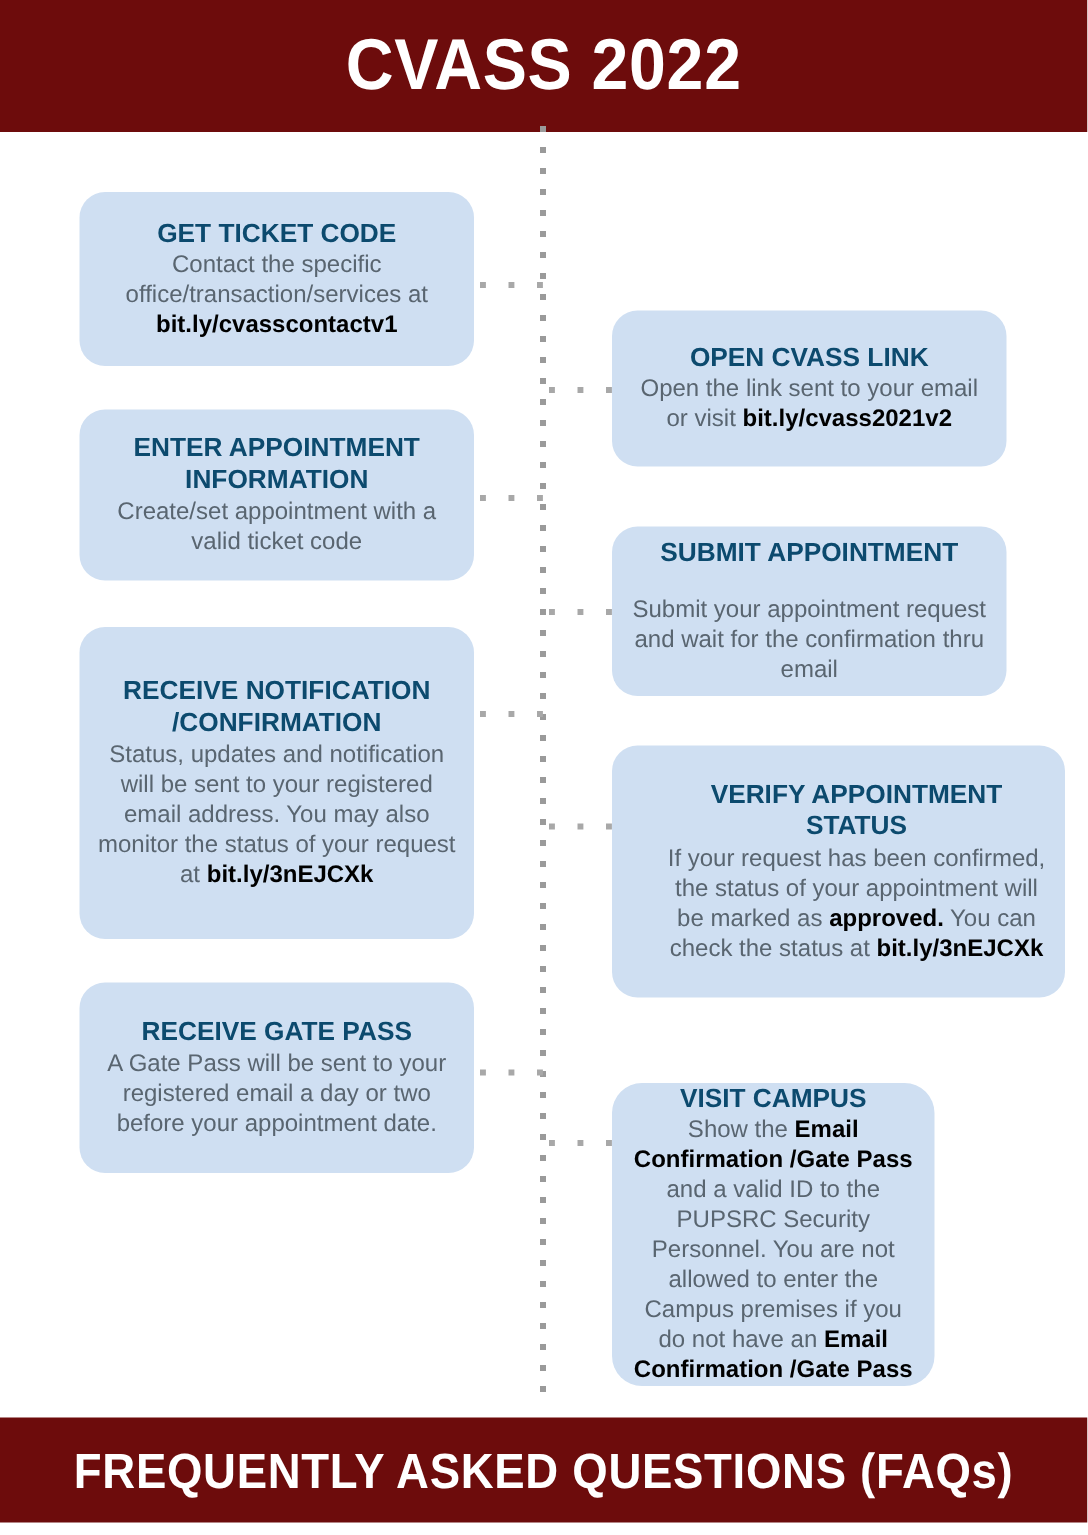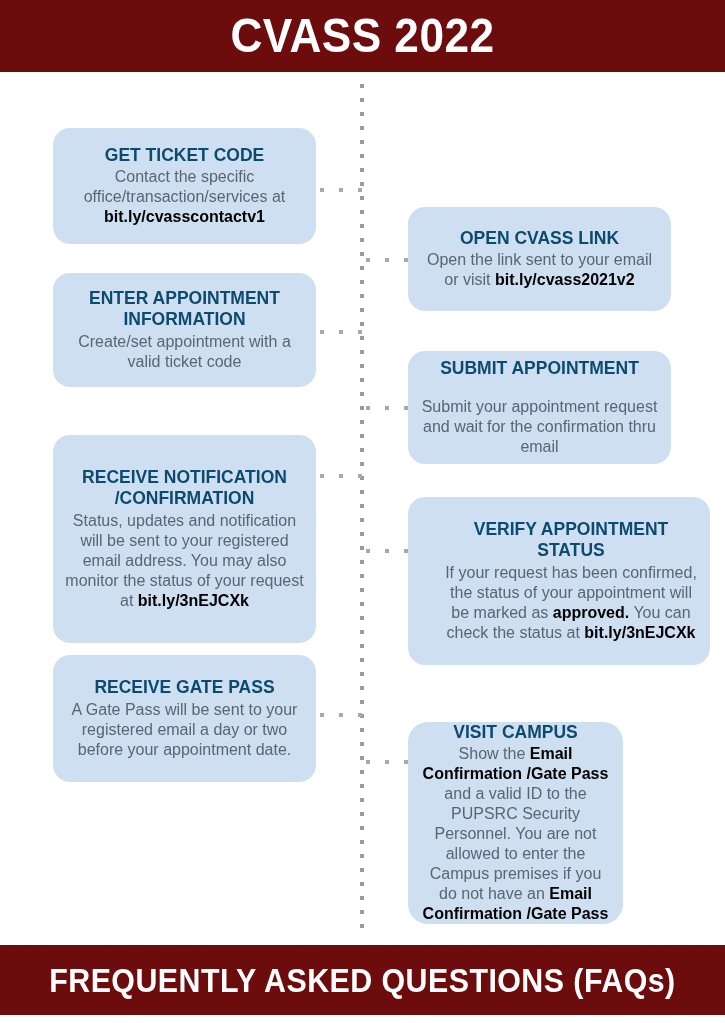--- a/index.html
+++ b/index.html
@@ -20,21 +20,21 @@
     position: absolute;
     left: 0;
     width: 725px;
     background: #6d0c0c;
     display: flex;
     align-items: center;
     justify-content: center;
   }
   .banner-header {
     top: 0;
-    height: 72px;
+    height: 88px;
   }
   .banner-footer {
     top: 945px;
     height: 70px;
   }
   .banner-title {
     color: #ffffff;
     font-weight: bold;
     letter-spacing: 0.5px;
     text-align: center;
@@ -139,21 +139,21 @@
       <div class="step-body"><span>Open the link sent to your email or visit </span><span class="strong">bit.ly/cvass2021v2</span></div>
     </div>
     <div class="step-box" style="left: 53px; top: 273px; width: 263px; height: 114px;">
       <div class="step-title">ENTER APPOINTMENT INFORMATION</div>
       <div class="step-body"><span>Create/set appointment with a valid ticket code</span></div>
     </div>
     <div class="step-box" style="left: 408px; top: 351px; width: 263px; height: 113px; gap: 16px;">
       <div class="step-title">SUBMIT APPOINTMENT</div>
       <div class="step-body"><span>Submit your appointment request and wait for the confirmation thru email</span></div>
     </div>
-    <div class="step-box" style="left: 53px; top: 435px; width: 263px; height: 208px;">
+    <div class="step-box" style="left: 53px; top: 418px; width: 263px; height: 208px;">
       <div class="step-title">RECEIVE NOTIFICATION /CONFIRMATION</div>
       <div class="step-body"><span>Status, updates and notification will be sent to your registered email address. You may also monitor the status of your request at </span><span class="strong">bit.ly/3nEJCXk</span></div>
     </div>
     <div class="step-box" style="left: 408px; top: 497px; width: 302px; height: 168px; padding-left: 36px;">
       <div class="step-title">VERIFY APPOINTMENT STATUS</div>
       <div class="step-body"><span>If your request has been confirmed, the status of your appointment will be marked as </span><span class="strong">approved.</span><span> You can check the status at </span><span class="strong">bit.ly/3nEJCXk</span></div>
     </div>
     <div class="step-box" style="left: 53px; top: 655px; width: 263px; height: 127px;">
       <div class="step-title">RECEIVE GATE PASS</div>
       <div class="step-body"><span>A Gate Pass will be sent to your registered email a day or two before your appointment date.</span></div>

